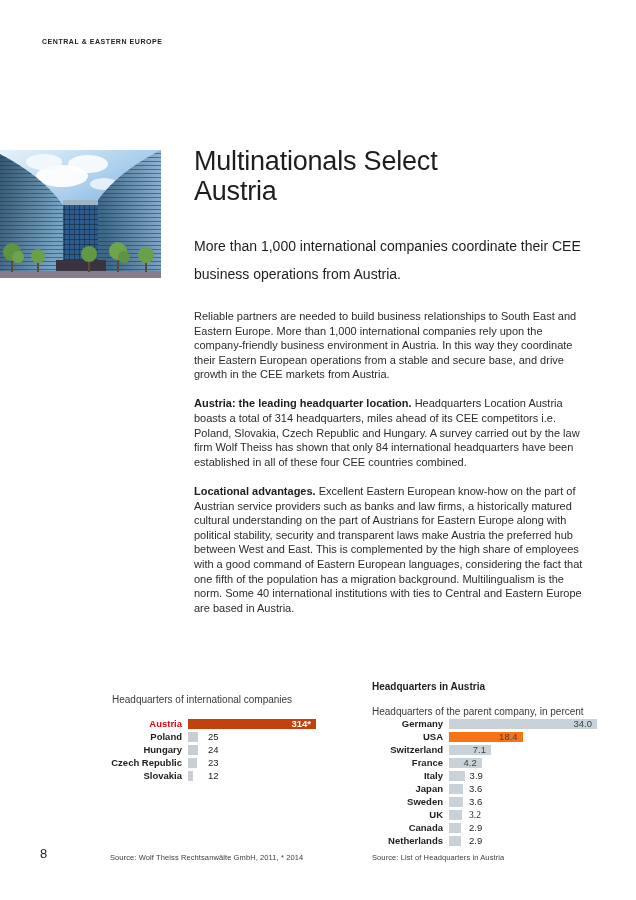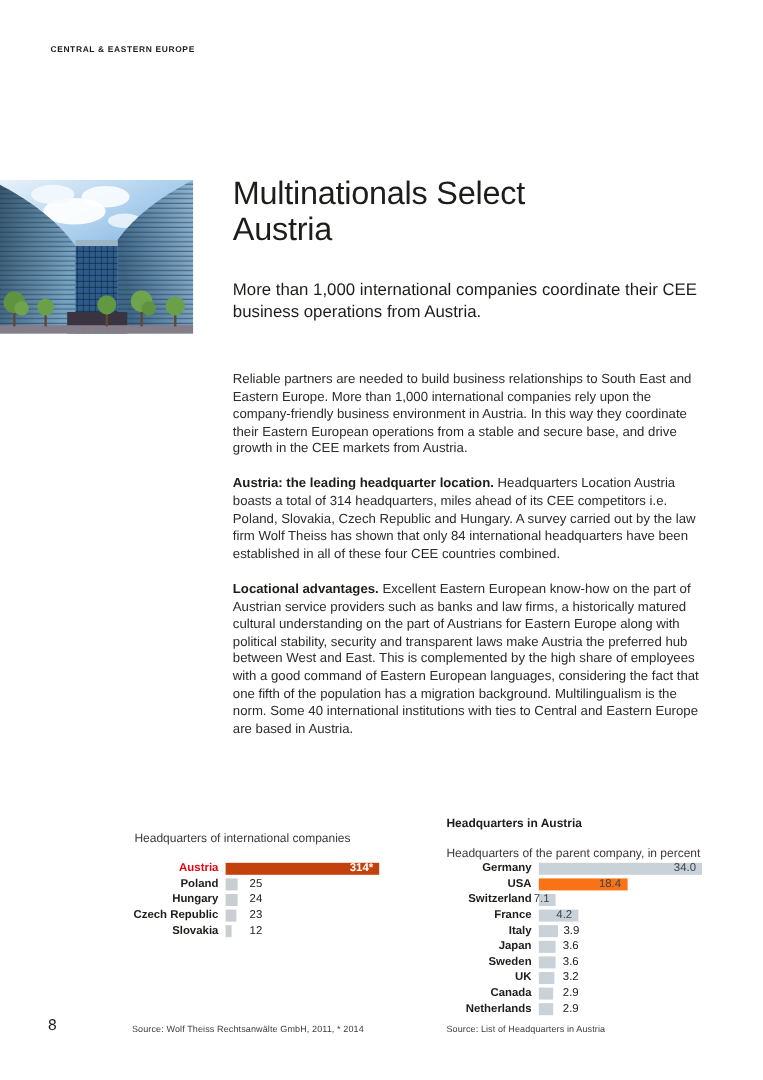--- a/index.html
+++ b/index.html
@@ -21,21 +21,21 @@
     position:absolute;left:0;top:150px;width:161px;height:128px;
     display:block;
   }
   .headline{
     position:absolute;left:194px;top:146px;
     font-size:27px;line-height:30px;font-weight:400;
     letter-spacing:-.2px;color:#1d1d1b;
   }
   .standfirst{
     position:absolute;left:194px;top:232px;width:398px;
-    font-size:14px;line-height:18px;color:#1d1d1b;
+    font-size:14px;line-height:28px;color:#1d1d1b;
   }
   .bodycopy{
     position:absolute;left:194px;top:309px;width:394px;
     font-size:11px;line-height:14.6px;color:#2b2b2a;
   }
   .bodycopy p{margin:0 0 14.5px 0;}
   .bodycopy b{color:#1d1d1b;}
   .chart{position:absolute;top:681px;width:240px;height:170px;}
   .chart-title{font-size:10px;font-weight:bold;color:#1d1d1b;line-height:12px;}
   .chart-sub{font-size:10px;color:#3a3a39;line-height:12px;margin-top:13px;}
@@ -191,37 +191,37 @@
       </div>
   </div>
 
   <div class="chart chart-right" style="left: 372px; top: 681px;">
     <div class="chart-title">Headquarters in Austria</div>
     <div class="chart-sub">Headquarters of the parent company, in percent</div>
     <div class="rows">
         <div class="crow">
           <div class="clabel">Germany</div>
           <div class="ctrack" style="width: 136px;">
-            <div class="cbar" style="width: 136px; background: rgb(201, 210, 216);">
+            <div class="cbar" style="width: 148px; background: rgb(201, 210, 216);">
               <span class="cval inside">34.0</span>
             </div>
           </div>
         </div>
         <div class="crow">
           <div class="clabel">USA</div>
           <div class="ctrack" style="width: 136px;">
             <div class="cbar" style="width: 73.6px; background: #f97316;">
               <span class="cval inside">18.4</span>
             </div>
           </div>
         </div>
         <div class="crow">
           <div class="clabel">Switzerland</div>
           <div class="ctrack" style="width: 136px;">
-            <div class="cbar" style="width: 14px; background: rgb(201, 210, 216); text-decoration: underline;">
+            <div class="cbar" style="width: 42px; background: rgb(201, 210, 216); text-decoration: underline;">
               <span class="cval inside">7.1</span>
             </div>
           </div>
         </div>
         <div class="crow">
           <div class="clabel">France</div>
           <div class="ctrack" style="width: 136px;">
             <div class="cbar" style="width: 16.8px; background: rgb(201, 210, 216); padding-left: 16px;">
               <span class="cval inside">4.2</span>
             </div>
@@ -245,21 +245,21 @@
           <div class="clabel">Sweden</div>
           <div class="ctrack" style="width: 136px;">
             <div class="cbar" style="width: 14.4px; background: rgb(201, 210, 216);"></div>
             <span class="cval" style="left: 20px;">3.6</span>
           </div>
         </div>
         <div class="crow">
           <div class="clabel">UK</div>
           <div class="ctrack" style="width: 136px;">
             <div class="cbar" style="width: 12.8px; background: rgb(201, 210, 216);"></div>
-            <span class="cval" style="left: 20px;">3.2</span>
+            <span class="cval" style="left: 20px; font-family: Liberation Serif, serif;">3.2</span>
           </div>
         </div>
         <div class="crow">
           <div class="clabel">Canada</div>
           <div class="ctrack" style="width: 136px;">
             <div class="cbar" style="width: 11.6px; background: rgb(201, 210, 216);"></div>
             <span class="cval" style="left: 20px;">2.9</span>
           </div>
         </div>
         <div class="crow">

